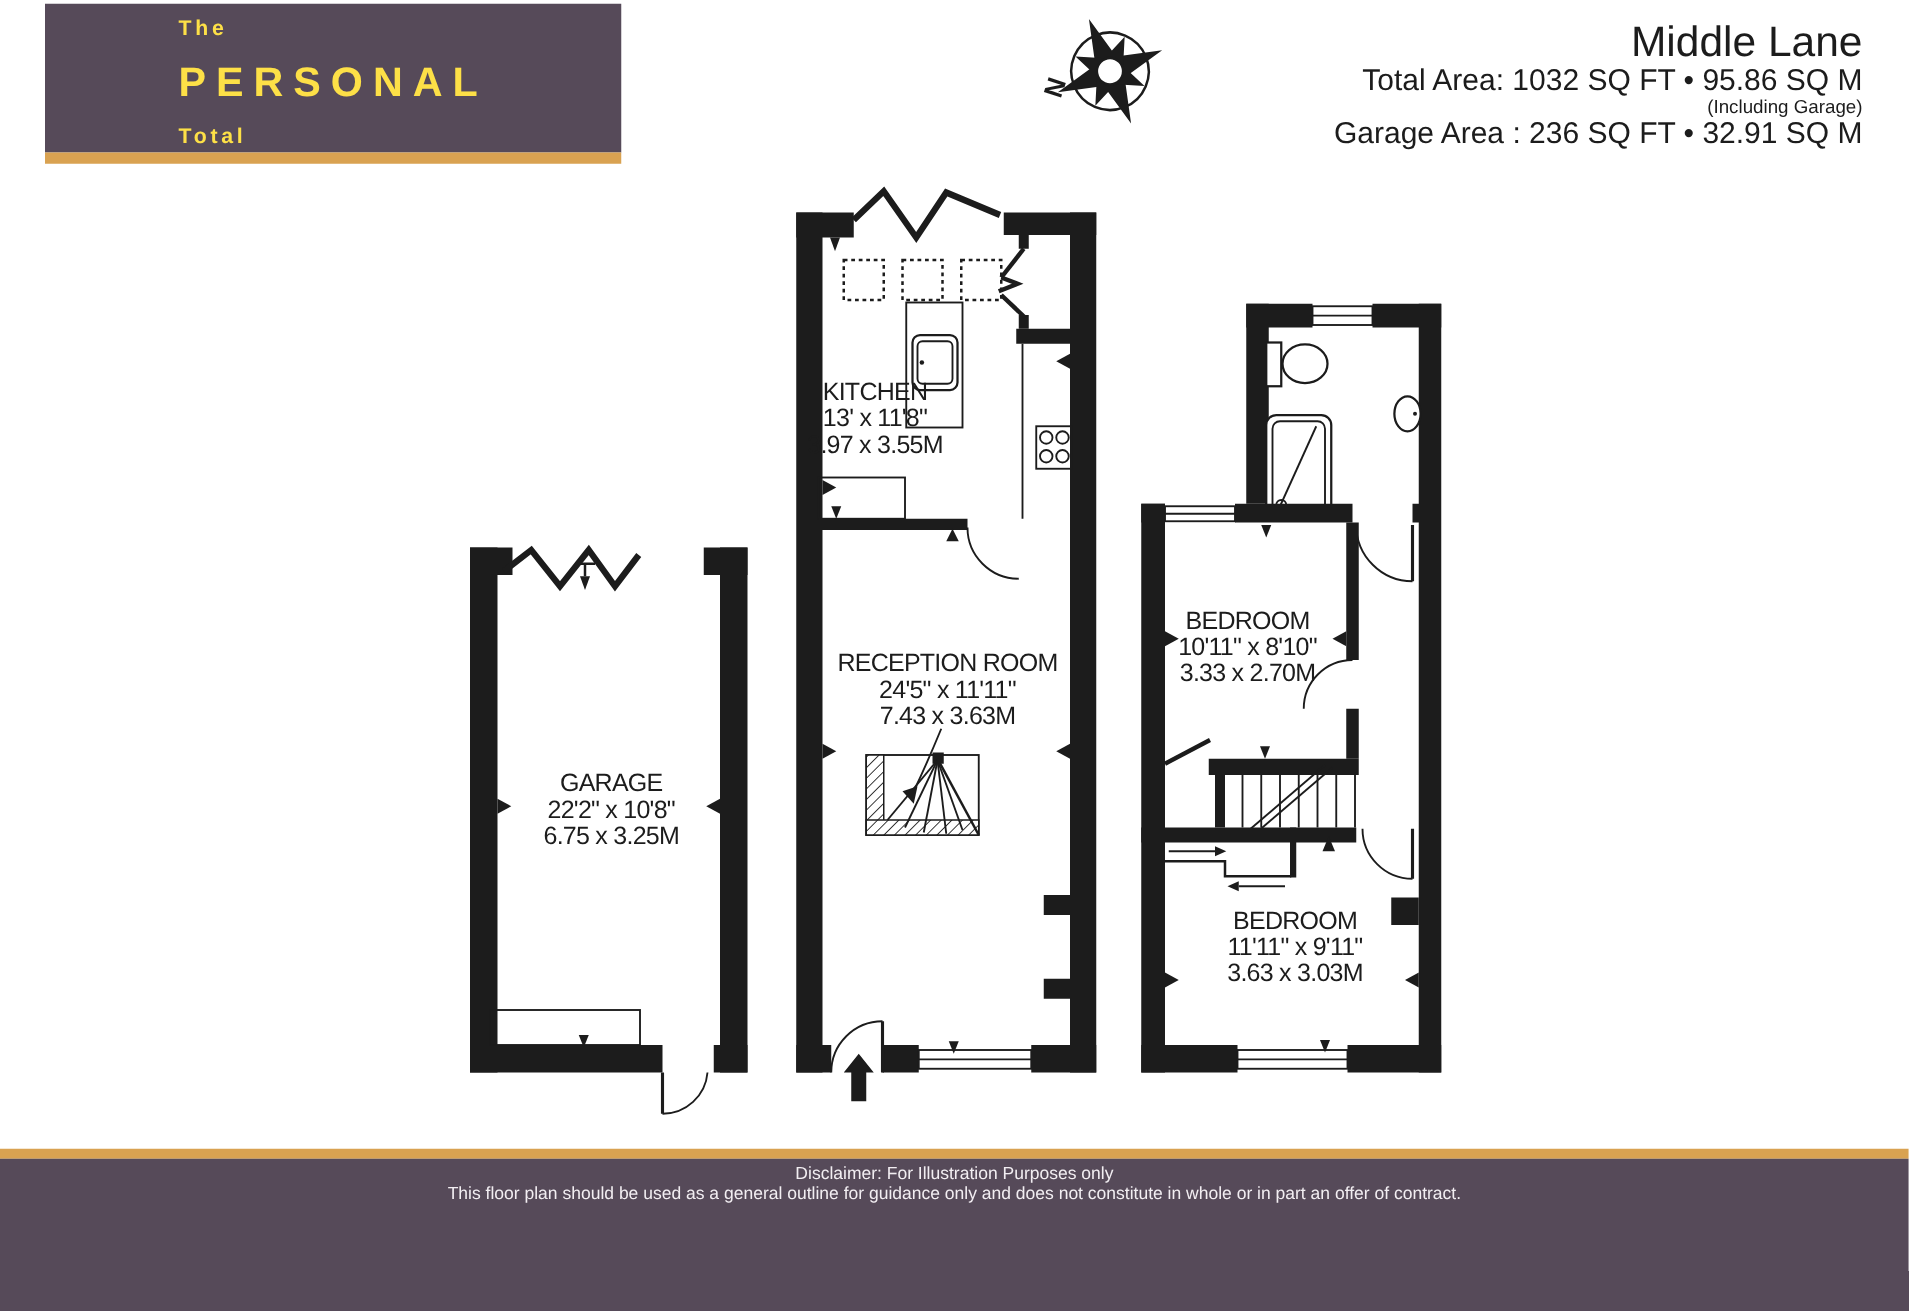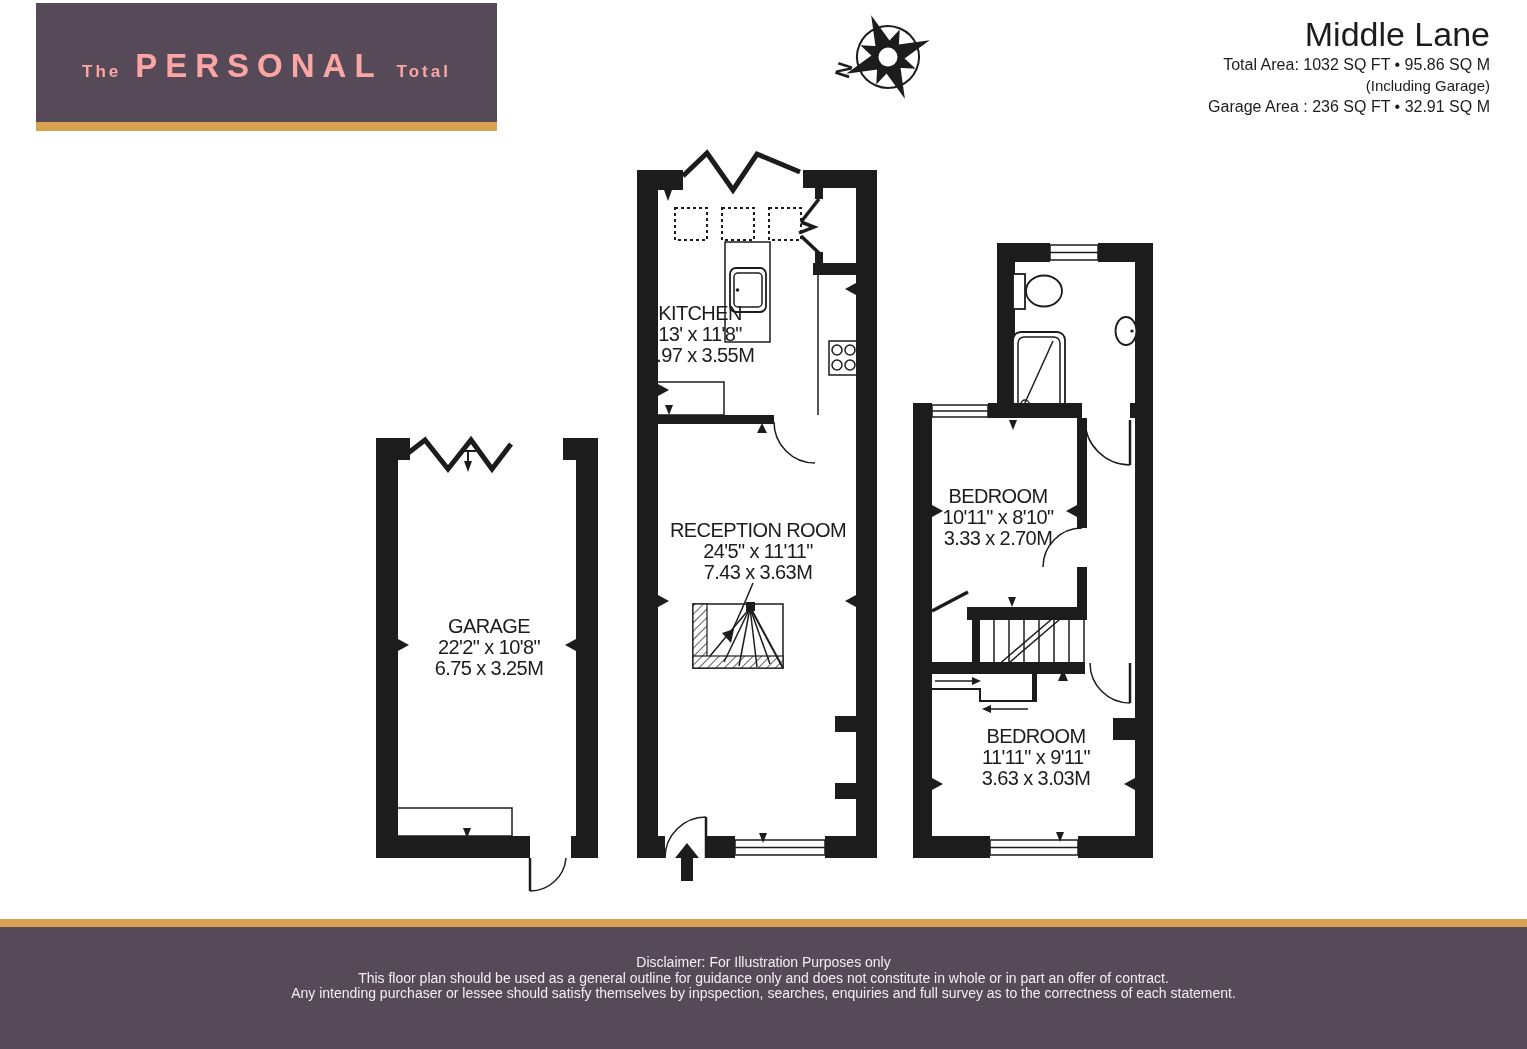--- a/index.html
+++ b/index.html
@@ -8,34 +8,34 @@
     --plan-ink:#1C1C1C;
   }
   *{margin:0;padding:0;box-sizing:border-box;}
   html,body{width:1527px;height:1049px;background:#fff;overflow:hidden;
     font-family:"Liberation Sans", sans-serif;color:var(--plan-ink);}
   .page{position:relative;width:1527px;height:1049px;background:#fff;}
 
   
   .logo{position:absolute;left:36px;top:3px;width:461px;height:119px;
     background:var(--brand-purple);display:flex;align-items:center;justify-content:center;}
-  .logo-inner{display:flex;align-items:baseline;gap:14px;color:#fca5a5;transform:translateY(3px);}
+  .logo-inner{display:flex;align-items:baseline;gap:14px;color:#fde047;transform:translateY(3px);flex-direction:column;}
   .logo-the,.logo-agent{font-size:17px;letter-spacing:3px;font-weight:bold;}
   .logo-main{font-size:33px;letter-spacing:8px;font-weight:bold;}
   .logo-bar{position:absolute;left:36px;top:122px;width:461px;height:9px;background:var(--brand-gold);}
 
   .title-block{position:absolute;right:37px;top:16px;text-align:right;}
   .title-block h1{font-size:34px;font-weight:normal;line-height:36px;}
-  .area-line{font-size:16px;line-height:25px;}
+  .area-line{font-size:24px;line-height:25px;}
   .including-line{font-size:15px;line-height:17px;}
 
   
   .footer-gold{position:absolute;left:0;top:919px;width:1527px;height:8px;background:var(--brand-gold);}
   .footer{position:absolute;left:0;top:927px;width:1527px;height:122px;background:var(--brand-purple);
-    color:#F2EEF2;text-align:center;padding-top:28px;}
+    color:#F2EEF2;text-align:center;padding-top:4px;}
   .footer p{font-size:14px;line-height:15.5px;}
 
   
   svg.plan{position:absolute;left:0;top:0;}
   .wall{fill:var(--plan-ink);}
   .thin{stroke:var(--plan-ink);stroke-width:1.5;fill:none;}
   .thin2{stroke:var(--plan-ink);stroke-width:2;fill:none;}
   .leaf{stroke:var(--plan-ink);stroke-width:2.5;fill:none;}
   .zig{stroke:var(--plan-ink);stroke-width:5;fill:none;stroke-linejoin:miter;}
   .zigs{stroke:var(--plan-ink);stroke-width:3.5;fill:none;stroke-linejoin:miter;}
@@ -284,16 +284,15 @@
       <text class="rl" x="1036" y="743">BEDROOM</text>
       <text class="rl" x="1036" y="764">11'11" x 9'11"</text>
       <text class="rl" x="1036" y="785">3.63 x 3.03M</text>
     </g>
   </svg>
 
   <div class="footer-gold"></div>
   <div class="footer">
     <p>Disclaimer: For Illustration Purposes only</p>
     <p>This floor plan should be used as a general outline for guidance only and does not constitute in whole or in part an offer of contract.</p>
-    <p>Any intending purchaser or lessee should satisfy themselves by inpspection, searches, enquiries and full survey as to the correctness of each statement.</p>
   </div>
 
 </div>
 
 </body></html>

